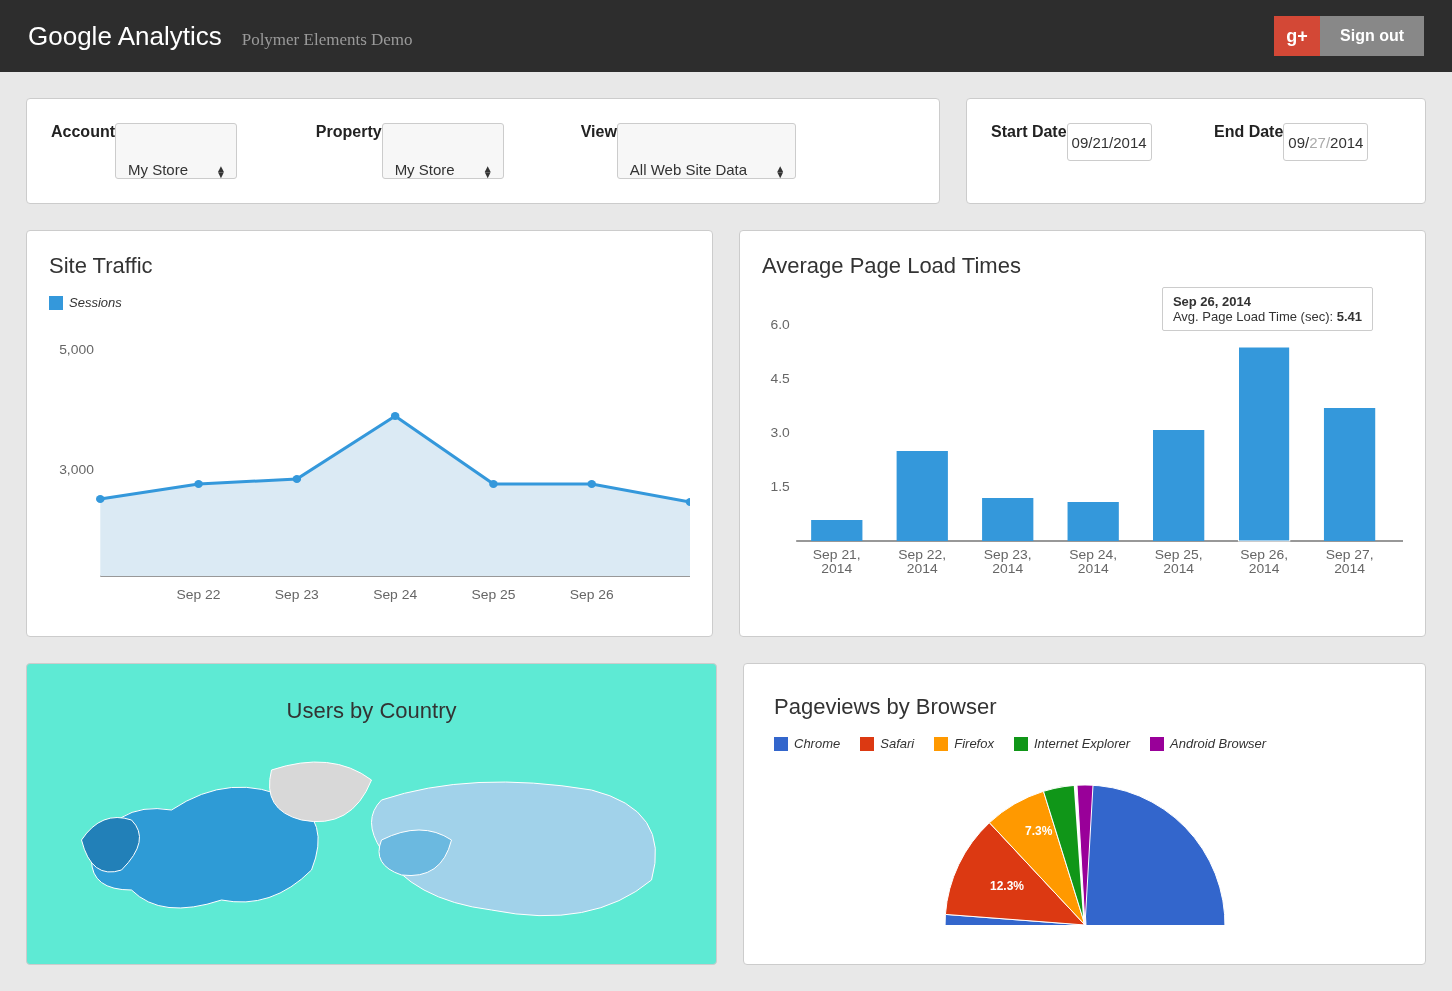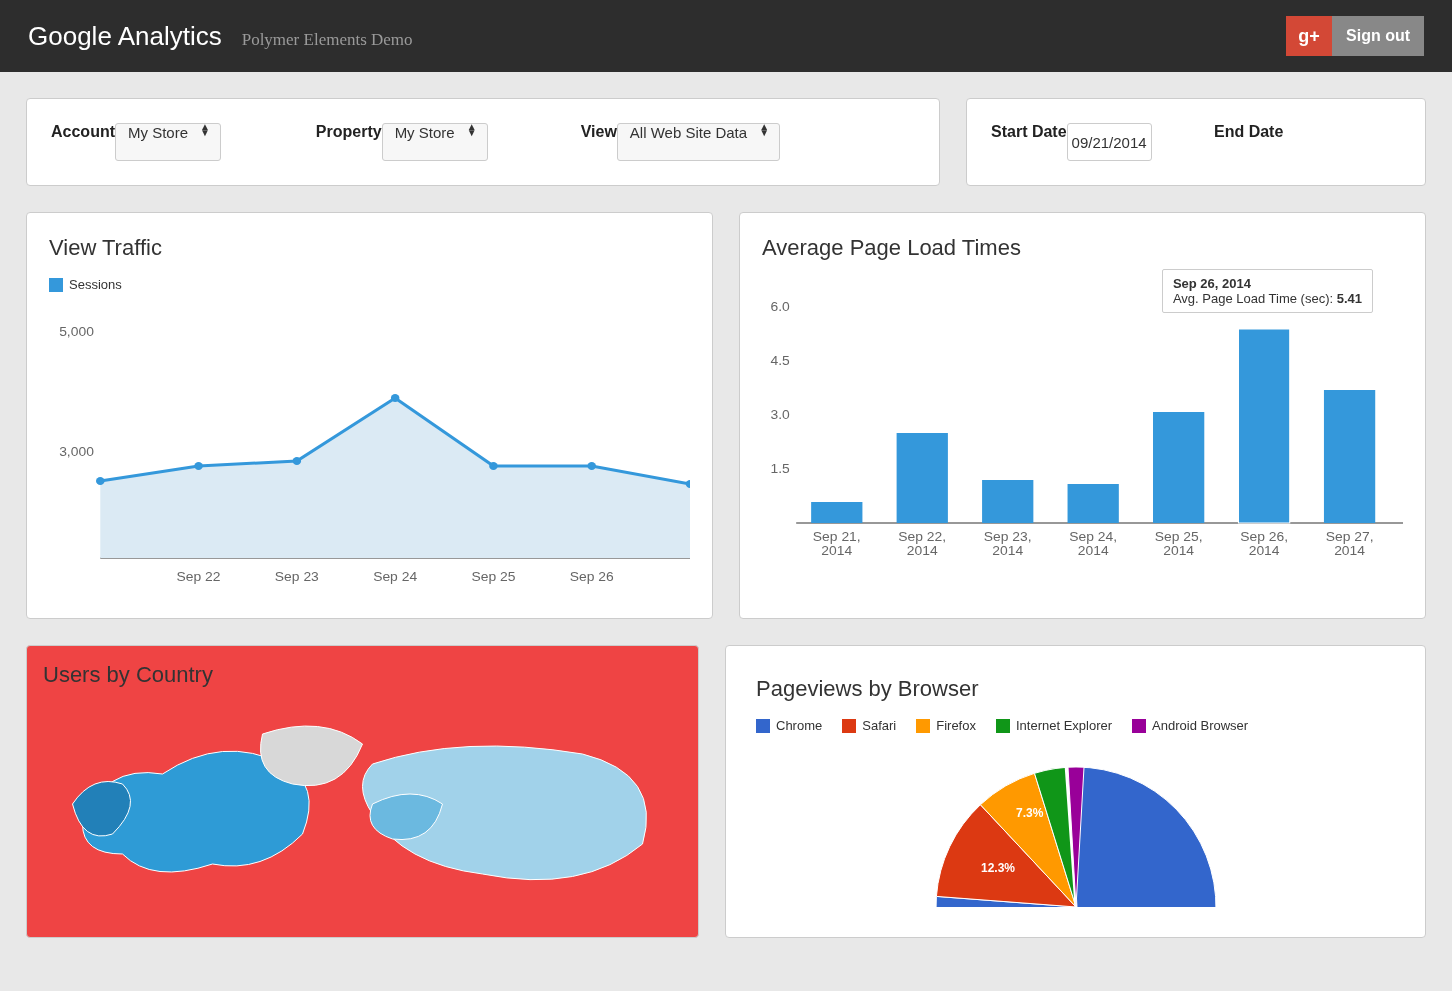--- a/index.html
+++ b/index.html
@@ -3,43 +3,43 @@
 <meta charset="utf-8">
 <style>
 * { box-sizing: border-box; margin: 0; padding: 0; }
 body { font-family: "Helvetica Neue", Arial, sans-serif; background: #e8e8e8; color: #333; }
 .header { background: #2d2d2d; height: 72px; display: flex; align-items: center; padding: 0 28px; justify-content: space-between; }
 .header-left { display: flex; align-items: baseline; gap: 20px; }
 .header-title { color: #fff; font-size: 26px; font-weight: 400; }
 .header-subtitle { color: #9a9a9a; font-size: 17px; font-weight: 300; font-family: Liberation Serif, serif; }
 .header-right { display: flex; gap: 0; }
 .gplus-btn { background: #d34836; color: #fff; width: 46px; height: 40px; display: flex; align-items: center; justify-content: center; font-size: 18px; font-weight: bold; border: none; cursor: pointer; }
-.signout-btn { background: #888; color: #fff; height: 40px; padding: 0 14px; font-size: 16px; font-weight: bold; border: none; cursor: pointer; }
+.signout-btn { background: #888; color: #fff; height: 40px; padding: 0 20px; font-size: 16px; font-weight: bold; border: none; cursor: pointer; }
 .container { padding: 26px; }
 .top-row { display: flex; gap: 26px; margin-bottom: 26px; }
 .panel { background: #fff; border: 1px solid #ccc; border-radius: 4px; padding: 24px; }
 .selectors-panel { flex: 1; display: flex; gap: 26px; }
 .date-panel { width: 460px; display: flex; gap: 36px; }
 .field { flex: 1; display: flex; flex-direction: row; }
 .field-label { font-weight: bold; font-size: 16px; margin-bottom: 14px; color: #222; }
-.select-wrap { position: relative; background: #f7f7f7; border: 1px solid #ccc; border-radius: 3px; height: 38px; display: flex; align-items: flex-start; padding: 0 32px 0 12px; font-size: 15px; cursor: pointer; }
+.select-wrap { position: relative; background: #f7f7f7; border: 1px solid #ccc; border-radius: 3px; height: 56px; display: flex; align-items: flex-end; padding: 0 48px 0 12px; font-size: 15px; cursor: pointer; }
 .select-arrows { position: absolute; right: 10px; font-size: 10px; line-height: 6px; color: #333; }
 .date-input { background: #fff; border: 1px solid #ccc; border-radius: 3px; height: 38px; padding: 0 4px; font-size: 15px; display: flex; align-items: center; }
 .date-input .gray { color: #aaa; }
 .charts-row { display: flex; gap: 26px; margin-bottom: 26px; }
 .chart-panel { flex: 1; background: #fff; border: 1px solid #ccc; border-radius: 4px; padding: 22px; }
 .chart-title { font-size: 22px; font-weight: 400; color: #333; margin-bottom: 16px; }
-.legend { display: flex; gap: 20px; margin-bottom: 14px; flex-wrap: wrap; }
+.legend { display: flex; gap: 20px; margin-bottom: 14px; flex-wrap: wrap; font-style: italic; }
 .legend-item { display: flex; align-items: center; gap: 6px; font-size: 13px; color: #333; }
 .legend-swatch { width: 14px; height: 14px; display: inline-block; }
 .chart-area { position: relative; height: 290px; }
 svg { display: block; }
 .axis-label { font-size: 13px; fill: #666; }
 .tooltip-box { background: #fff; border: 1px solid #ccc; border-radius: 2px; padding: 6px 10px; font-size: 13px; position: absolute; }
-.map-panel { flex: 1; background: #ef4444; border: 1px solid #ccc; border-radius: 4px; padding: 16px; }
+.map-panel { flex: 1; background: #5eead4; border: 1px solid #ccc; border-radius: 4px; padding: 34px; text-align: center; }
 .pie-panel { flex: 1; background: #fff; border: 1px solid #ccc; border-radius: 4px; padding: 30px; }
 .pie-label { font-size: 12px; fill: #fff; font-weight: bold; }
 </style>
 </head>
 <body>
 
 <div class="header">
   <div class="header-left">
     <span class="header-title">Google Analytics</span>
     <span class="header-subtitle">Polymer Elements Demo</span>
@@ -81,28 +81,33 @@
 
     <div class="panel date-panel">
       <div class="field">
         <span class="field-label">Start Date</span>
         <div class="date-input">
           <span>09/21/2014</span>
         </div>
       </div>
       <div class="field">
         <span class="field-label">End Date</span>
+        <div class="date-input">
+          <span>09/</span>
+            <span class="gray">27/</span>
+            <span>2014</span>
+        </div>
       </div>
     </div>
   </div>
 
   <div class="charts-row">
 
     <div class="chart-panel">
-      <div class="chart-title">View Traffic</div>
+      <div class="chart-title">Site Traffic</div>
       <div class="legend">
         <div class="legend-item">
           <span class="legend-swatch" style="background:#3498db"></span>
           <span>Sessions</span>
         </div>
       </div>
       <div class="chart-area">
         <svg width="100%" height="290" viewBox="0 0 600 290" preserveAspectRatio="none">
           <text x="42" y="30" text-anchor="end" class="axis-label">5,000</text>
           <text x="42" y="150" text-anchor="end" class="axis-label">3,000</text>

